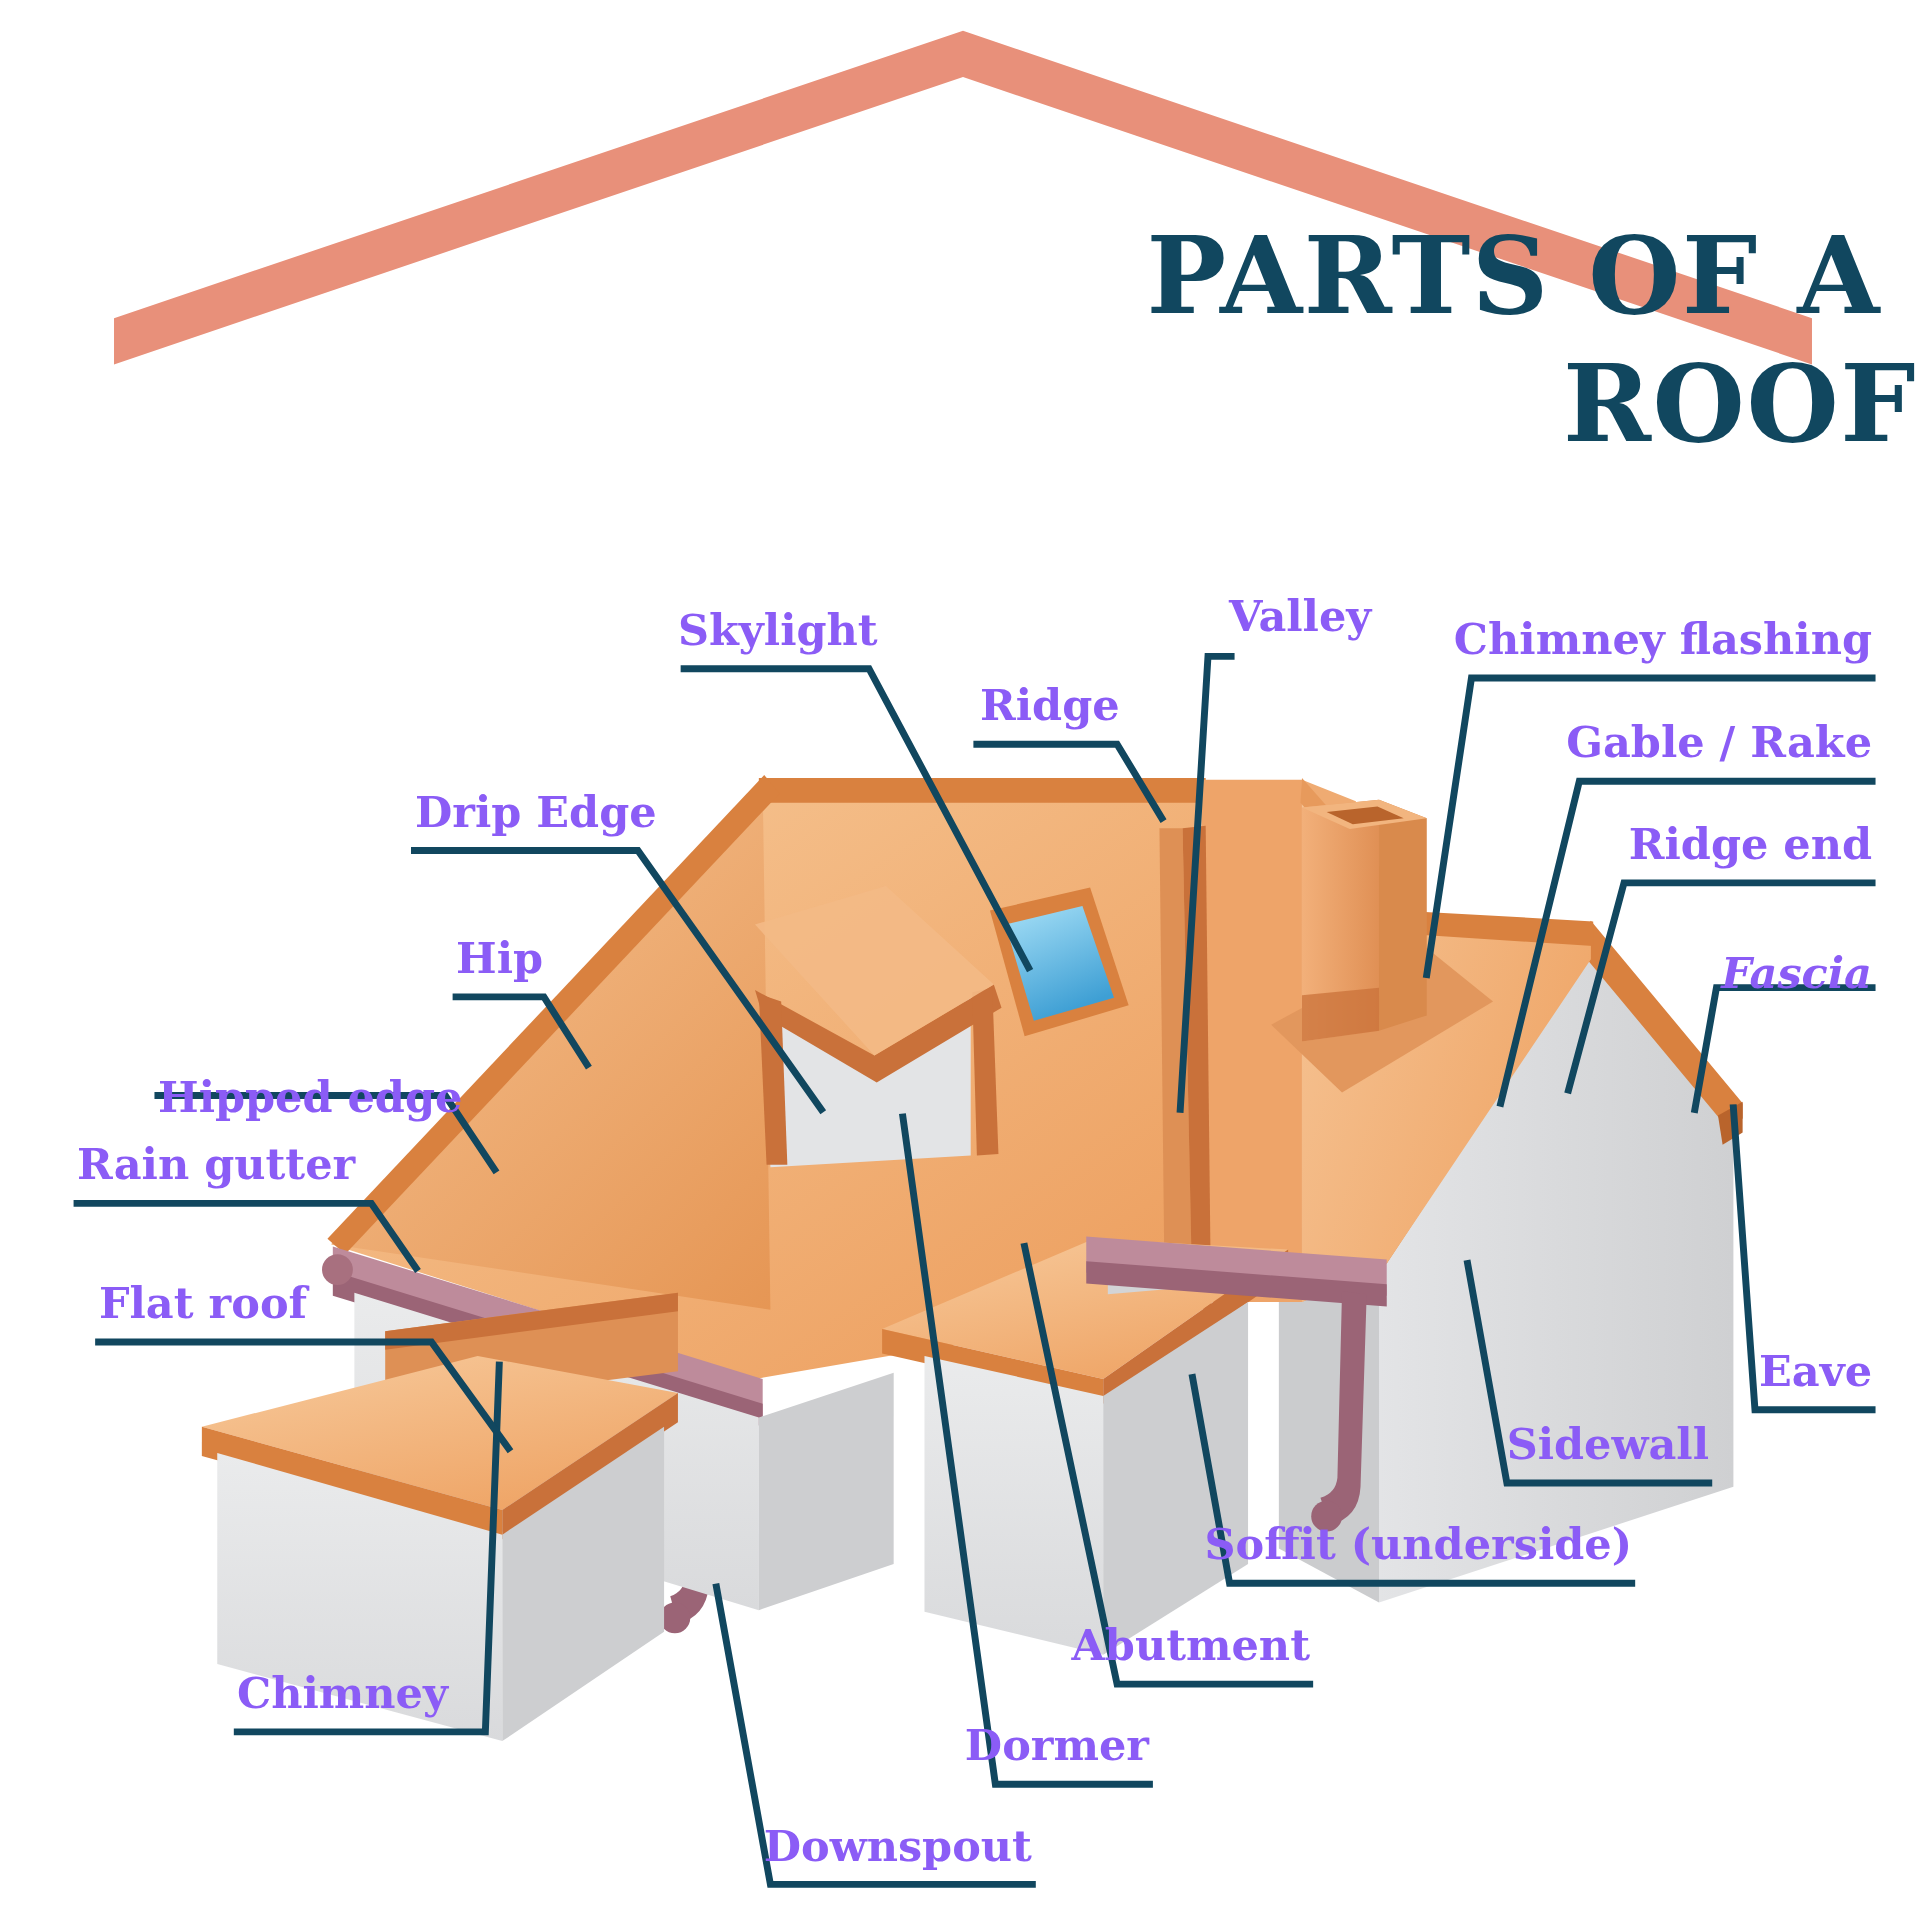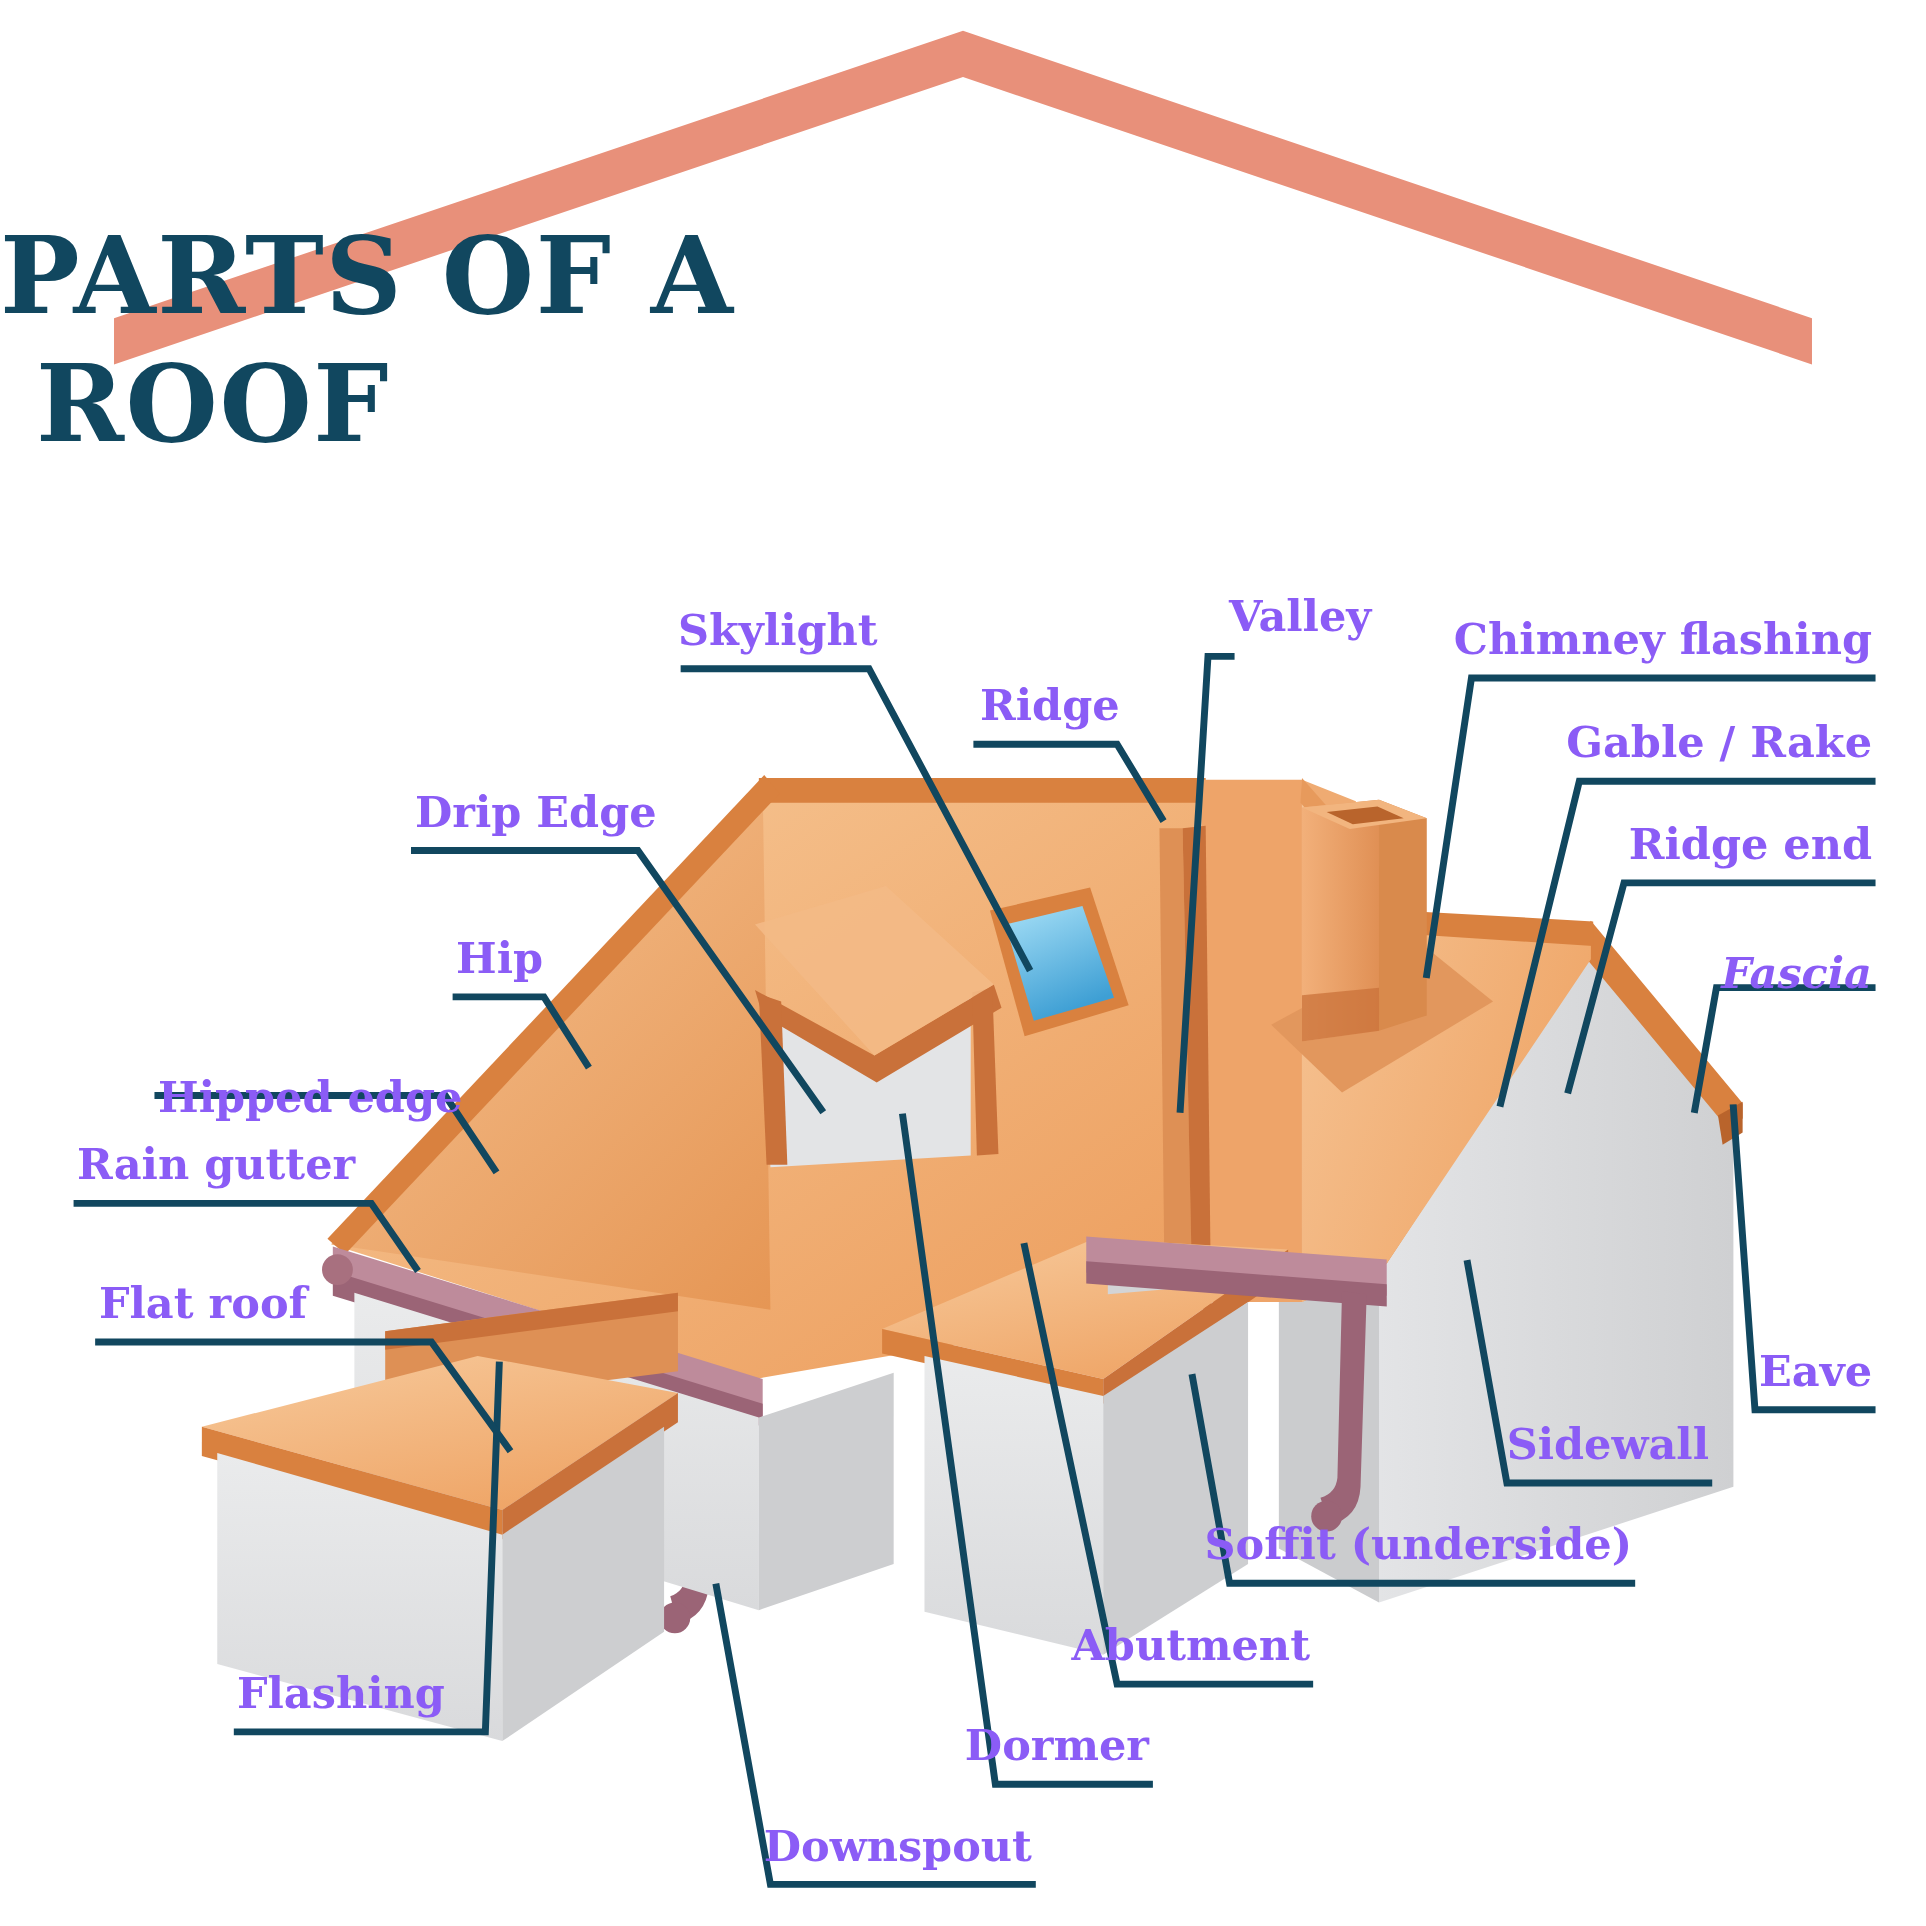--- a/index.html
+++ b/index.html
@@ -2,21 +2,21 @@
 <html style="font-size:12.3px"><head>
 <meta charset="utf-8">
 <style>
   html,body{margin:0;padding:0;background:#ffffff;}
   #stage{
     position:relative;width:1926px;height:1926px;background:#ffffff;
     font-family:"DejaVu Serif", serif;overflow:hidden;
   }
   #art{position:absolute;left:0;top:0;width:1926px;height:1926px;}
   .ttl{
-    position:absolute;left:0;width:1874px;text-align:left;
+    position:absolute;left:7px;width:1874px;text-align:right;
     font-family:"DejaVu Serif", serif;font-weight:bold;
     color:#11475F;letter-spacing:1.5px;line-height:1;
   }
   #ttl1{top:223px;font-size:106px;}
   #ttl2{top:351px;font-size:106px;padding-left:36px;}
   .lbl{
     position:absolute;font-family:"DejaVu Serif", serif;font-weight:bold;
     color:#8b5cf6;font-size:43px;line-height:1.02;white-space:nowrap;
   }
   .lbl.r{}
@@ -233,21 +233,21 @@
   <div class="lbl r" style="right:54px;  top:618px;">Chimney flashing</div>
   <div class="lbl r" style="right:54px;  top:721px;">Gable / Rake</div>
   <div class="lbl r" style="right:54px;  top:823px;">Ridge end</div>
   <div class="lbl r" style="right:54px;  top:952px;font-style:italic;">Fascia</div>
   <div class="lbl r" style="right:54px;  top:1350px;">Eave</div>
   <div class="lbl r" style="right:217px; top:1423px;">Sidewall</div>
   <div class="lbl r" style="right:294px; top:1523px;">Soffit (underside)</div>
   <div class="lbl r" style="right:616px; top:1624px;">Abutment</div>
   <div class="lbl r" style="right:777px;top:1724px;">Dormer</div>
   <div class="lbl r" style="right:894px;top:1825px;">Downspout</div>
-  <div class="lbl" style="left:237px;  top:1672px;">Flashing</div>
+  <div class="lbl" style="left:237px;  top:1672px;">Chimney</div>
   <div class="lbl" style="left:99px;  top:1282px;">Flat roof</div>
   <div class="lbl" style="left:77px;  top:1143px;">Rain gutter</div>
   <div class="lbl" style="left:158px;  top:1036px;margin-top:40px;">Hipped edge</div>
   <div class="lbl" style="left:456px;  top:937px;">Hip</div>
   <div class="lbl" style="left:415px;  top:791px;">Drip Edge</div>
 
 </div>
 
 
 </body></html>

